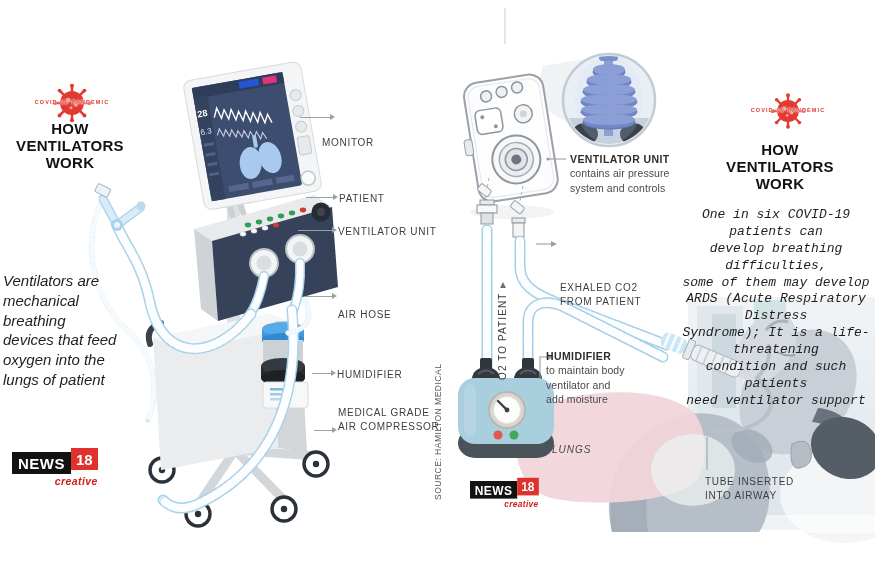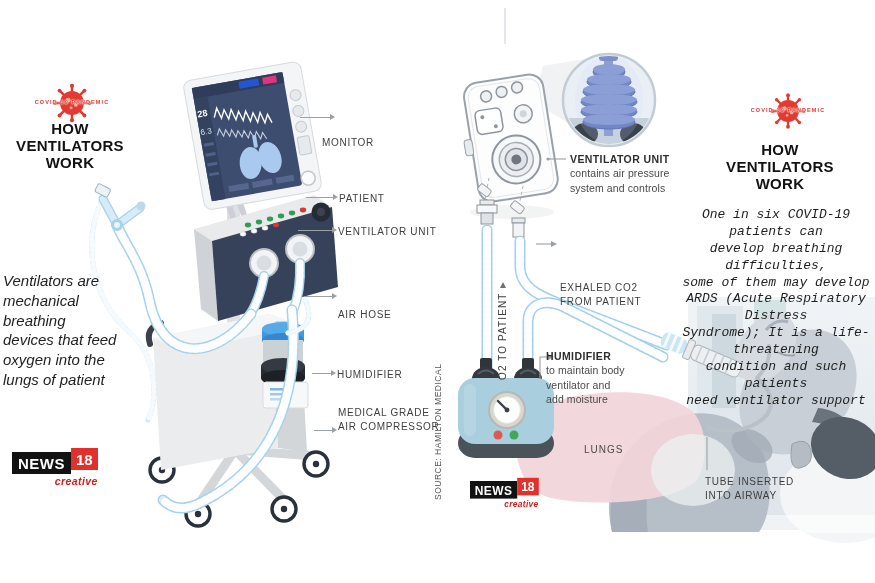--- a/index.html
+++ b/index.html
@@ -399,21 +399,21 @@
   <div class="o2-label">
     <span>O2 TO PATIENT</span>
     <span class="o2-arrow"></span>
   </div>
 
   <div class="callout b" style="left:546px;top:349px;font-size:10.5px;">HUMIDIFIER</div>
   <div class="callout small pre" style="left:546px;top:363px;">to maintain body
 ventilator and
 add moisture</div>
 
-  <div class="callout" style="left:584px;top:443px;letter-spacing:1px;color:#4a4a4a;">LUNGS</div>
+  <div class="callout" style="left:552px;top:443px;letter-spacing:1px;color:#4a4a4a;font-style:italic;">LUNGS</div>
 
   <div class="callout pre" style="left:705px;top:475px;">TUBE INSERTED
 INTO AIRWAY</div>
 
   <div class="badge" style="left:748px;top:90px;width:80px;">
     <svg width="42" height="42" viewBox="0 0 48 48">
       <g stroke="#e23a31" stroke-width="2.6" stroke-linecap="round">
         <line x1="24" y1="7" x2="24" y2="13"></line>
           <line x1="24" y1="35" x2="24" y2="41"></line>
         <line x1="7" y1="24" x2="13" y2="24"></line>

